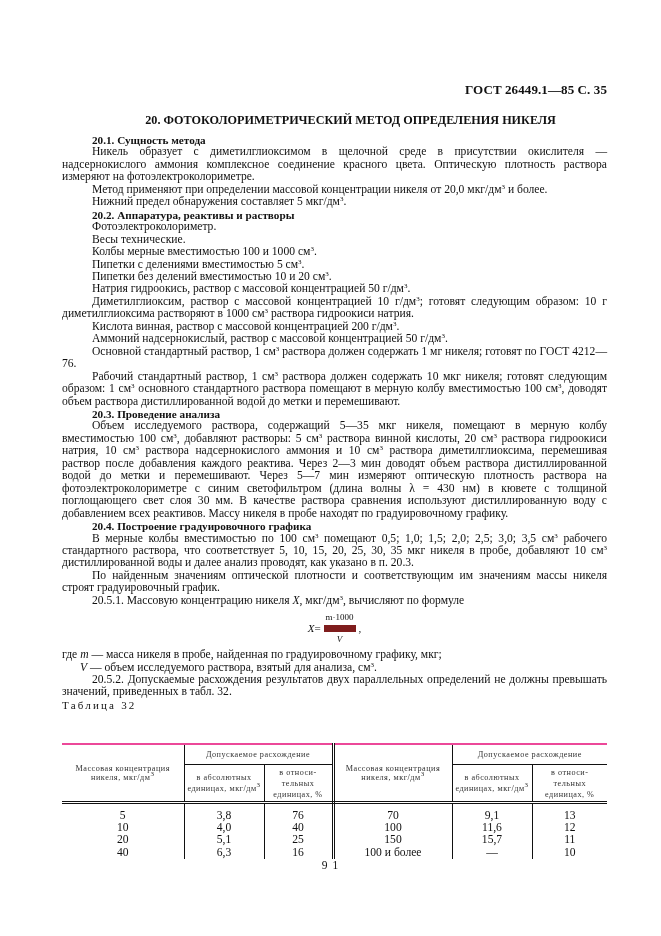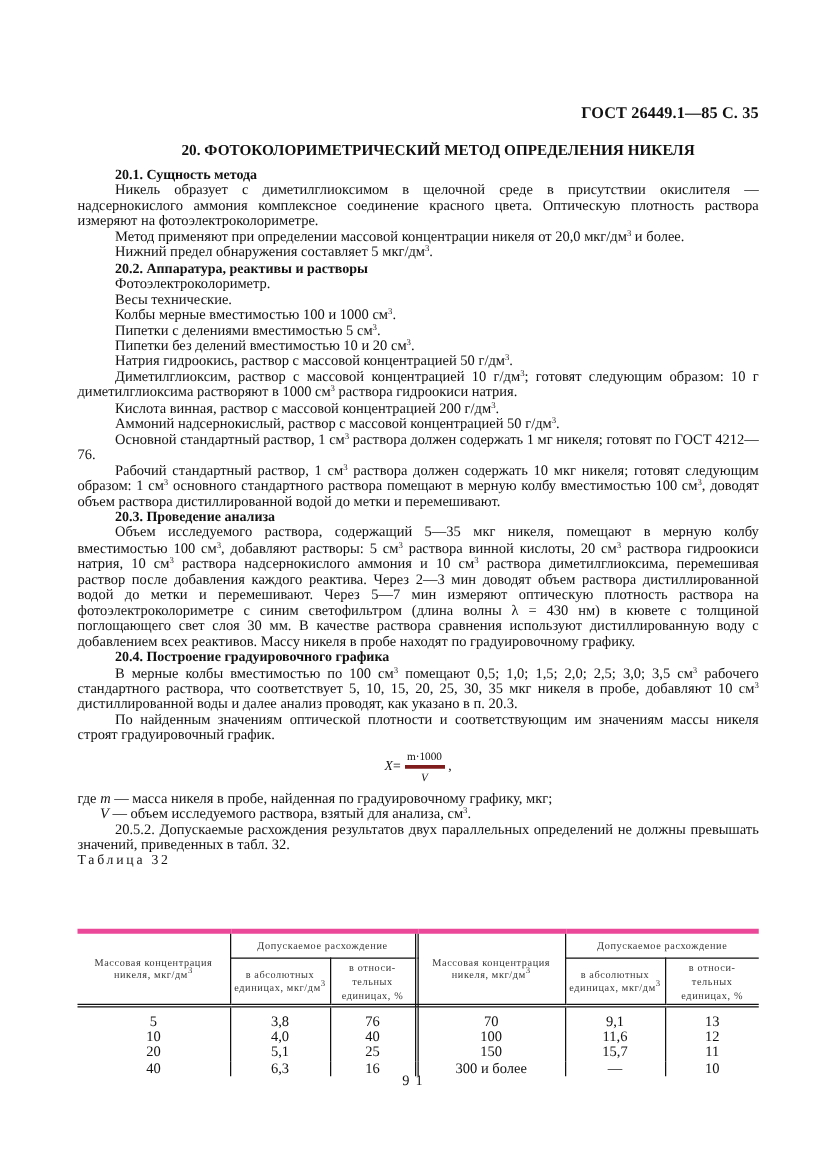--- a/index.html
+++ b/index.html
@@ -9,30 +9,30 @@
   .header { position: absolute; right: 54px; top: 82px; font-weight: bold; font-size: 13px; letter-spacing: 0.1px; }
   .title { position: absolute; left: 0; width: 661px; top: 113px; text-align: center; font-weight: bold; font-size: 12.2px; padding-left: 20px; }
   .body { position: absolute; left: 62px; top: 134px; width: 545px; font-size: 11.6px; line-height: 12.45px; }
   .body p { margin: 0; text-align: justify; }
   .ind { text-indent: 30px; }
   .h { font-weight: bold; padding-left: 30px; font-size: 11.2px; }
   sup { font-size: 7px; line-height: 0; vertical-align: 4px; }
   .formula { display: flex; justify-content: center; align-items: center; margin: 4px 0 4px 0; font-size: 11px; }
   .formula i { font-style: italic; }
   .frac { display: inline-flex; flex-direction: column; align-items: center; margin: 0 3px; font-size: 9px; }
-  .frac .num { border-bottom: 3px solid #7f1d1d; padding: 0 2px 1px 2px; }
+  .frac .num { border-bottom: 7px solid #7f1d1d; padding: 0 2px 1px 2px; }
   .frac .den { padding-top: 1px; font-style: italic; }
   .where { padding-left: 0; }
   .where2 { padding-left: 18px; }
   .tcap { text-align: right; letter-spacing: 2.2px; font-size: 11px; margin-top: 12px; }
   table.t { position: absolute; left: 62px; top: 743px; width: 545px; border-collapse: collapse;
             font-size: 8.2px; letter-spacing: 0.5px; }
   table.t th { font-weight: normal; color: #333; text-align: center; vertical-align: middle; padding: 0 2px; }
   table.t td { text-align: center; font-size: 11.6px; letter-spacing: 0; padding: 0; height: 12.2px; line-height: 12.2px; }
-  .t thead tr:first-child th { border-top: 4px solid #ec4899; }
+  .t thead tr:first-child th { border-top: 2px solid #ec4899; }
   .t thead tr.r1 th { height: 19px; }
   .t thead tr.r2 th { height: 36px; line-height: 11px; }
   .t thead tr.r2 th, .t thead th.rs { border-bottom: 3px double #111; }
   .t .vl { border-left: 1px solid #111; }
   .t .dl { border-left: 3px double #111; }
   .t .sub { border-bottom: 1px solid #111; }
   .t tbody tr:first-child td { padding-top: 6px; }
   .footer { position: absolute; left: 0; width: 661px; top: 859px; text-align: center; font-size: 11.5px; letter-spacing: 1px; }
 </style>
 </head>
@@ -64,20 +64,21 @@
     <p class="ind"><span>Основной стандартный раствор, 1 см</span><sup>3</sup><span> раствора должен содержать 1 мг никеля; готовят по ГОСТ 4212—76.</span></p>
     <p class="ind"><span>Рабочий стандартный раствор, 1 см</span><sup>3</sup><span> раствора должен содержать 10 мкг никеля; готовят следующим образом: 1 см</span><sup>3</sup><span> основного стандартного раствора помещают в мерную колбу вместимостью 100 см</span><sup>3</sup><span>, доводят объем раствора дистиллированной водой до метки и перемешивают.</span></p>
 
     <p class="h">20.3. Проведение анализа</p>
     <p class="ind"><span>Объем исследуемого раствора, содержащий 5—35 мкг никеля, помещают в мерную колбу вместимостью 100 см</span><sup>3</sup><span>, добавляют растворы: 5 см</span><sup>3</sup><span> раствора винной кислоты, 20 см</span><sup>3</sup><span> раствора гидроокиси натрия, 10 см</span><sup>3</sup><span> раствора надсернокислого аммония и 10 см</span><sup>3</sup><span> раствора диметилглиоксима, перемешивая раствор после добавления каждого реактива. Через 2—3 мин доводят объем раствора дистиллированной водой до метки и перемешивают. Через 5—7 мин измеряют оптическую плотность раствора на фотоэлектроколориметре с синим светофильтром (длина волны λ = 430 нм) в кювете с толщиной поглощающего свет слоя 30 мм. В качестве раствора сравнения используют дистиллированную воду с добавлением всех реактивов. Массу никеля в пробе находят по градуировочному графику.</span></p>
 
     <p class="h">20.4. Построение градуировочного графика</p>
     <p class="ind"><span>В мерные колбы вместимостью по 100 см</span><sup>3</sup><span> помещают 0,5; 1,0; 1,5; 2,0; 2,5; 3,0; 3,5 см</span><sup>3</sup><span> рабочего стандартного раствора, что соответствует 5, 10, 15, 20, 25, 30, 35 мкг никеля в пробе, добавляют 10 см</span><sup>3</sup><span> дистиллированной воды и далее анализ проводят, как указано в п. 20.3.</span></p>
     <p class="ind">По найденным значениям оптической плотности и соответствующим им значениям массы никеля строят градуировочный график.</p>
 
+    <p class="ind"><span>20.5.1. Массовую концентрацию никеля </span><i>X</i><span>, мкг/дм</span><sup>3</sup><span>, вычисляют по формуле</span></p>
 
     <div class="formula">
       <i>X</i>
         <span> = </span>
       <span class="frac">
         <span class="num">m·1000</span>
         <span class="den">V</span>
       </span>
         <span> ,</span>
     </div>
@@ -134,21 +135,21 @@
         <td class="vl">5,1</td>
         <td class="vl">25</td>
         <td class="dl">150</td>
         <td class="vl">15,7</td>
         <td class="vl">11</td>
       </tr>
       <tr>
         <td>40</td>
         <td class="vl">6,3</td>
         <td class="vl">16</td>
-        <td class="dl">300 и более</td>
+        <td class="dl">100 и более</td>
         <td class="vl">—</td>
         <td class="vl">10</td>
       </tr>
     </tbody>
   </table>
 
   <div class="footer">9 1</div>
 </div>
 
 </body></html>

